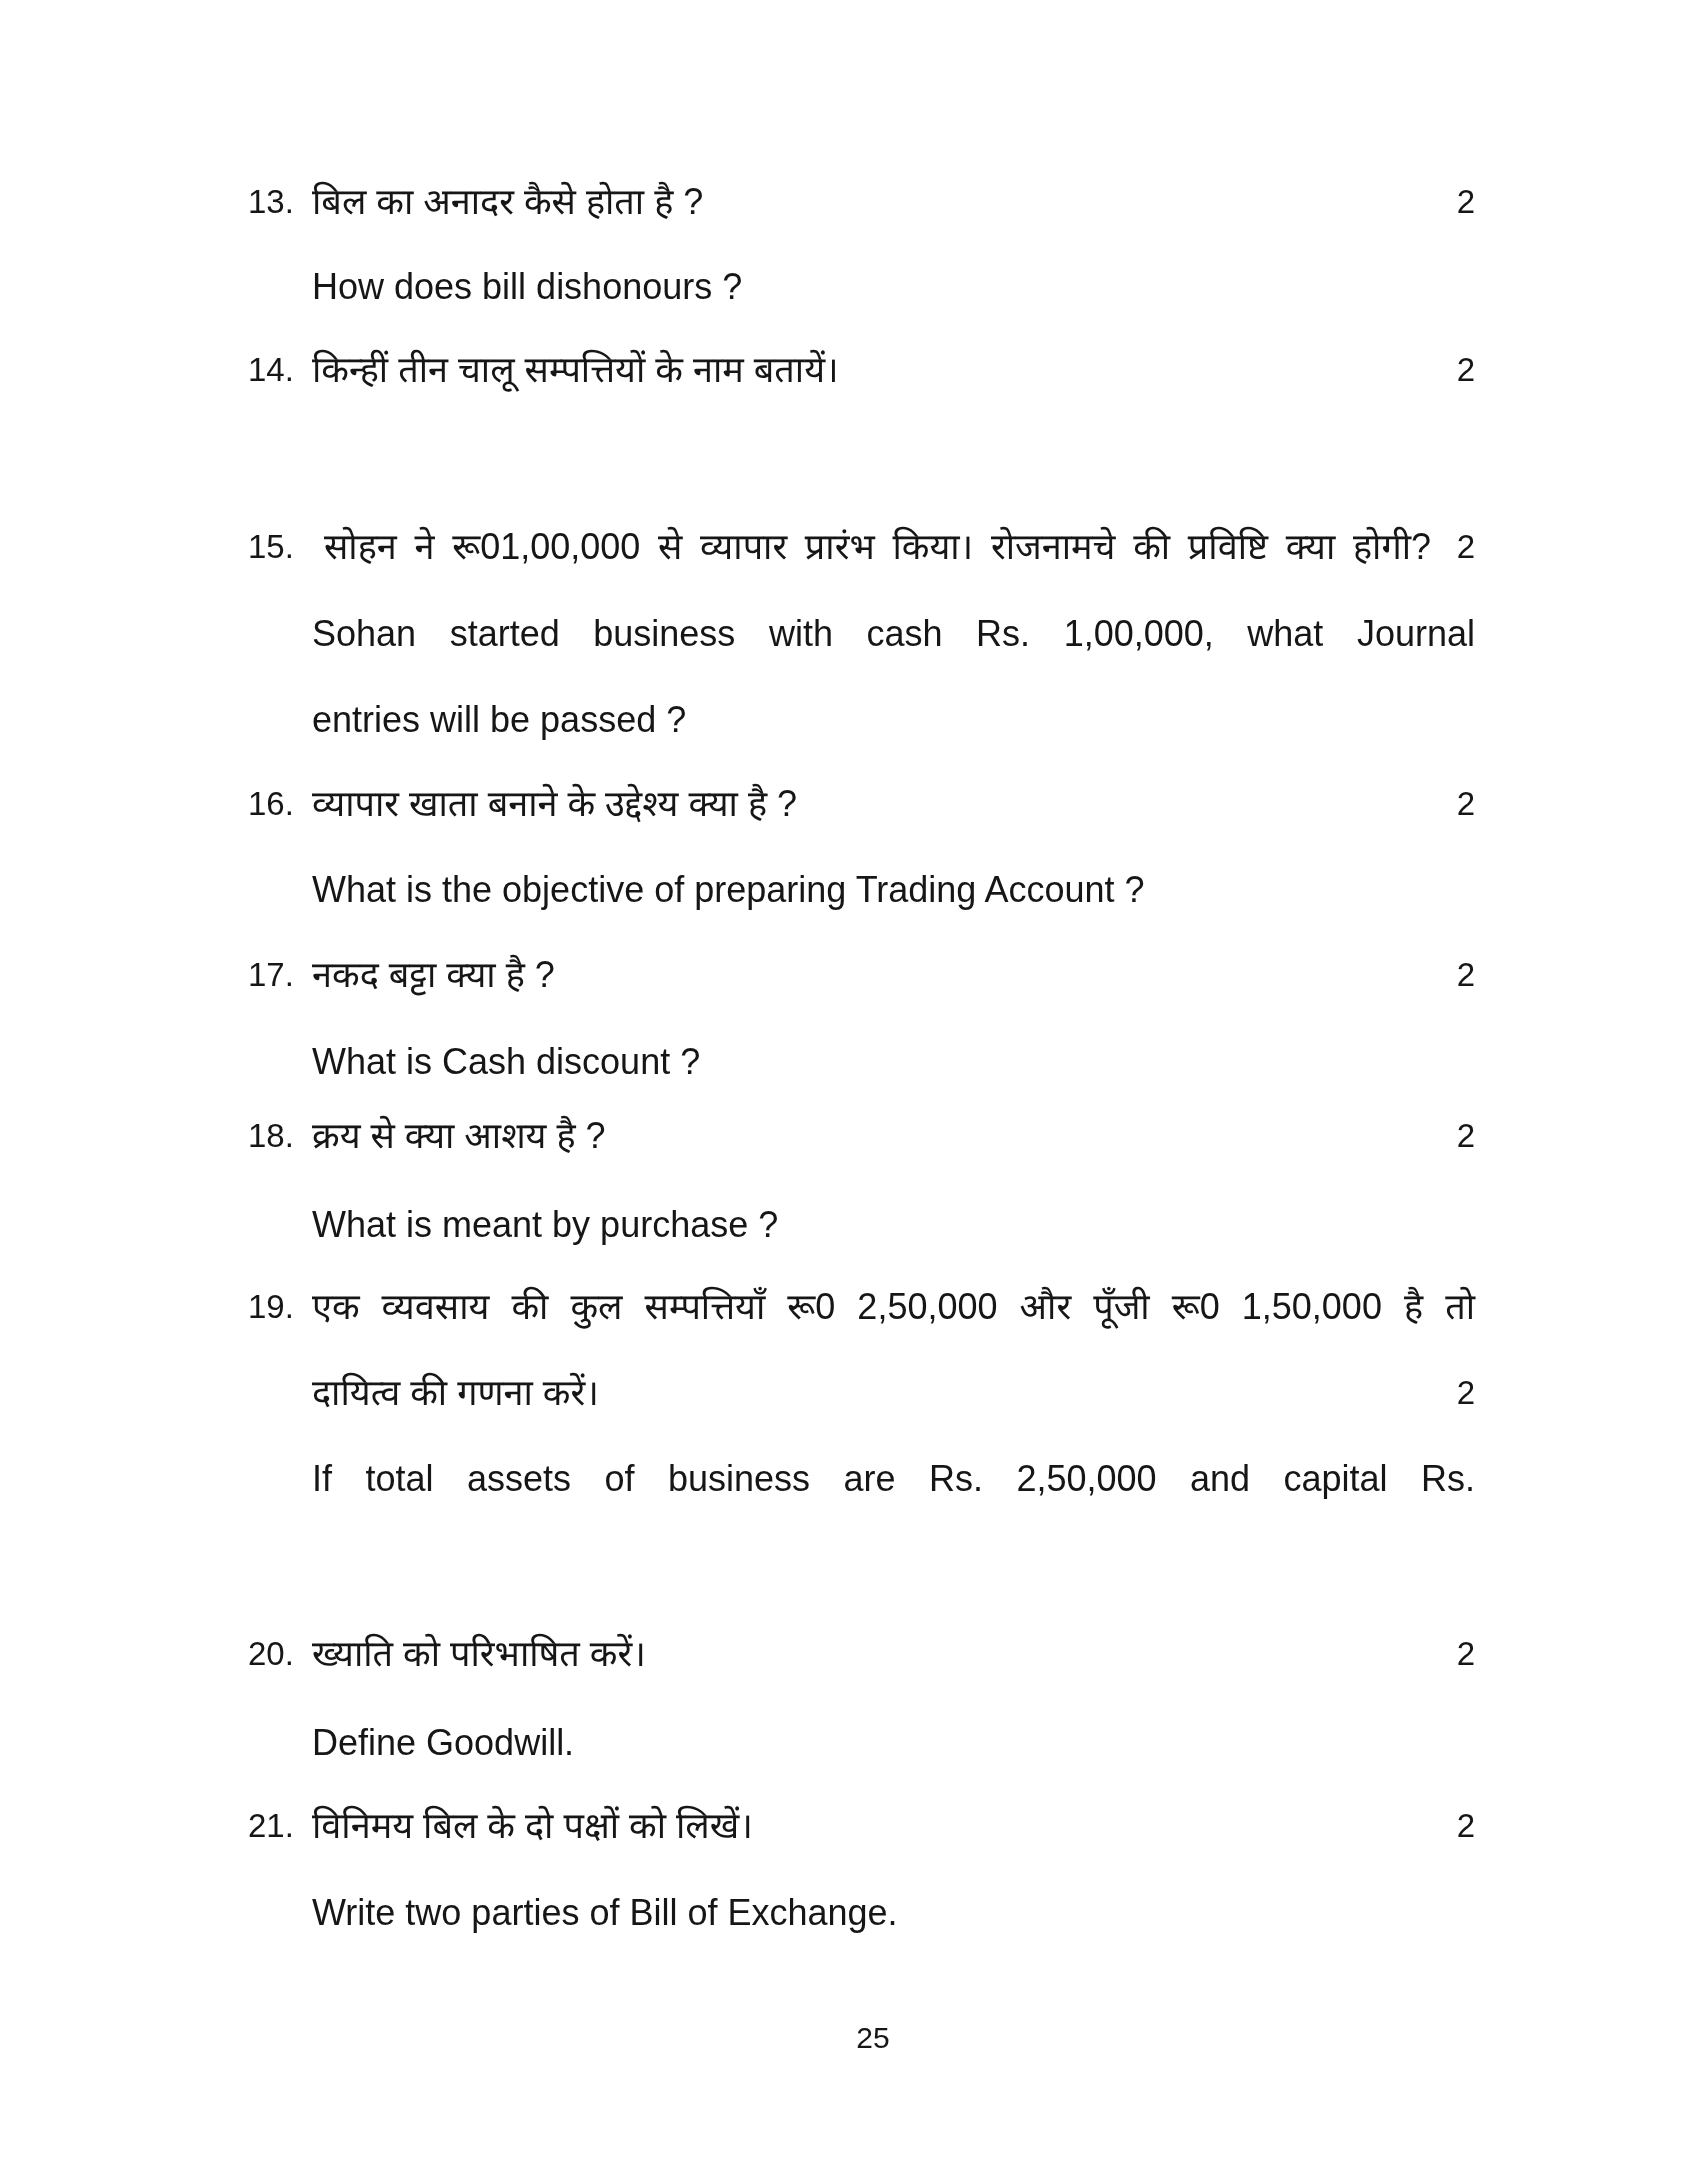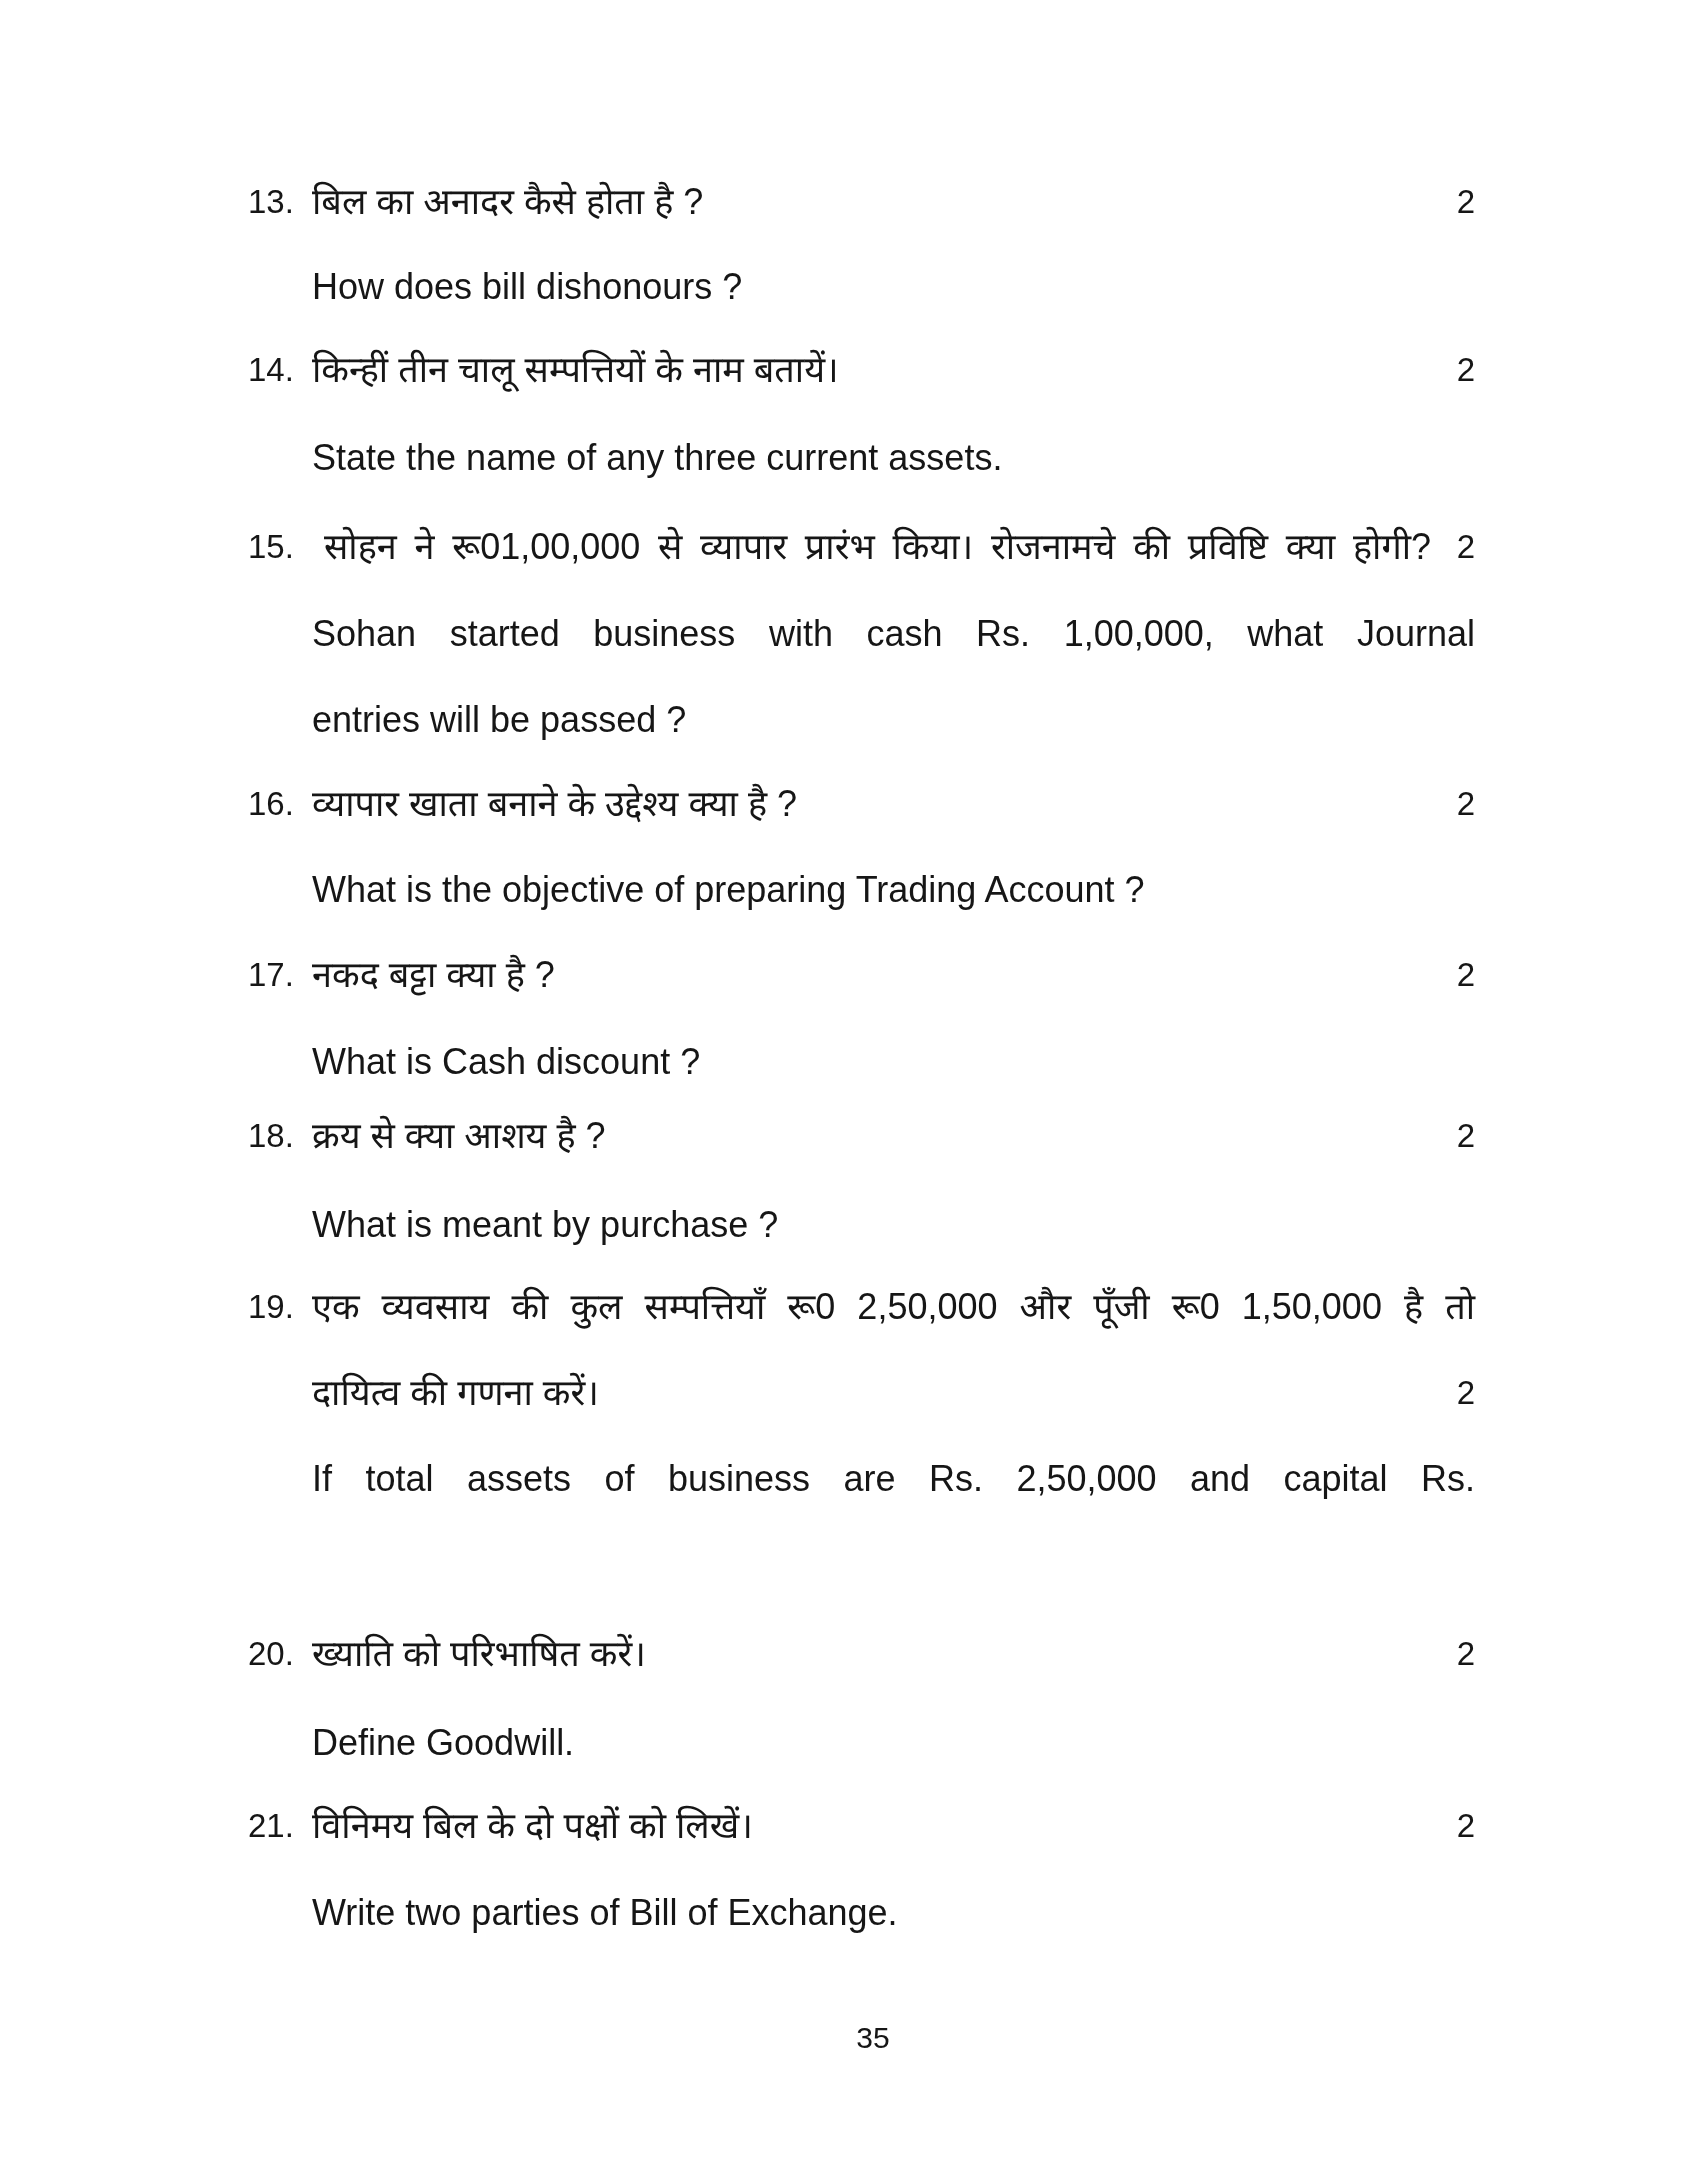--- a/index.html
+++ b/index.html
@@ -75,21 +75,20 @@
     <span>बिल का अनादर कैसे होता है ?</span>
     <span class="mark">2</span>
   </div>
   <div class="line" style="top:265px">How does bill dishonours ?</div>
 
   <div class="qnum" style="top:348px">14.</div>
   <div class="line" style="top:348px">
     <span>किन्हीं तीन चालू सम्पत्तियों के नाम बतायें।</span>
     <span class="mark">2</span>
   </div>
-  <div class="line" style="top:436px">State the name of any three current assets.</div>
 
   <div class="qnum" style="top:525px">15.</div>
   <div class="line" style="top:525px">
     <span class="htext-justify">सोहन ने रू01,00,000 से व्यापार प्रारंभ किया। रोजनामचे की प्रविष्टि क्या होगी?</span>
     <span class="mark">2</span>
   </div>
   <div class="line justify" style="top:612px">Sohan started business with cash Rs. 1,00,000, what Journal</div>
   <div class="line" style="top:698px">entries will be passed ?</div>
 
   <div class="qnum" style="top:782px">16.</div>
@@ -128,16 +127,16 @@
   </div>
   <div class="line" style="top:1721px">Define Goodwill.</div>
 
   <div class="qnum" style="top:1804px">21.</div>
   <div class="line" style="top:1804px">
     <span>विनिमय बिल के दो पक्षों को लिखें।</span>
     <span class="mark">2</span>
   </div>
   <div class="line" style="top:1891px">Write two parties of Bill of Exchange.</div>
 
-  <div class="pagenum">35</div>
+  <div class="pagenum">25</div>
 
 </div>
 
 
 </body></html>

